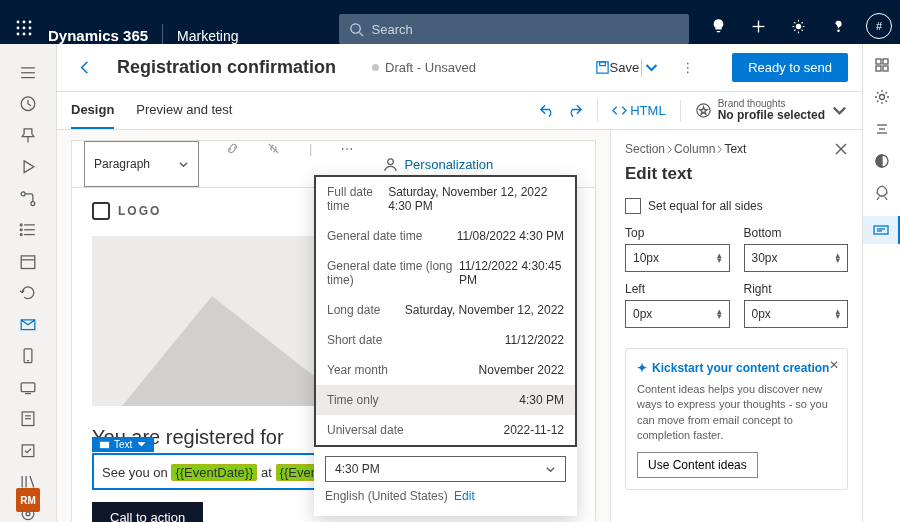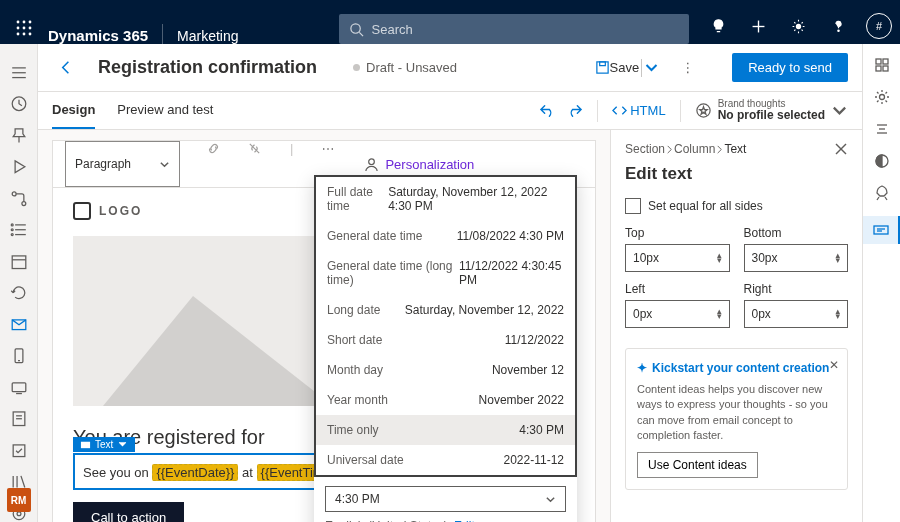--- a/index.html
+++ b/index.html
@@ -10,21 +10,21 @@
 .brand{font-size:15px;font-weight:600;margin-left:8px}
 .divider{width:1px;height:20px;background:rgba(255,255,255,0.3);margin:0 14px}
 .appname{font-size:14px}
 .searchbox{margin-left:100px;background:#465e7a;width:350px;height:30px;display:flex;align-items:center;padding:0 10px;border-radius:2px;color:#d0d6dd}
 .searchbox svg{width:15px;height:15px;fill:#d0d6dd;margin-right:8px}
 .topright{margin-left:auto;display:flex;align-items:center;gap:4px}
 .ticon{width:36px;height:36px;display:flex;align-items:center;justify-content:center;cursor:pointer}
 .ticon svg{width:17px;height:17px;fill:#fff;stroke:#fff}
 .avatar{width:26px;height:26px;border:1px solid #fff;border-radius:50%;display:flex;align-items:center;justify-content:center;font-size:11px;margin-left:6px}
 .shell{display:flex;height:478px}
-.leftnav{width:38px;background:#f3f2f1;border-right:1px solid #e1dfdd;display:flex;flex-direction:column;align-items:center;padding-top:20px;gap:14px;position:relative}
+.leftnav{width:57px;background:#f3f2f1;border-right:1px solid #e1dfdd;display:flex;flex-direction:column;align-items:center;padding-top:20px;gap:14px;position:relative}
 .navicon{width:18px;height:18px;fill:none;stroke:#605e5c;stroke-width:1.3;cursor:pointer}
 .navicon.active{stroke:#0078d4}
 .rightnav{width:38px;border-left:1px solid #e1dfdd;display:flex;flex-direction:column;align-items:center;padding-top:12px;gap:14px}
 .rightnav .navicon{stroke:#605e5c}
 .rmbadge{position:absolute;bottom:10px;width:24px;height:24px;background:#ca5010;color:#fff;font-size:10px;font-weight:600;display:flex;align-items:center;justify-content:center;border-radius:2px}
 .main{flex:1;display:flex;flex-direction:column}
 .cmdbar{height:48px;border-bottom:1px solid #e1dfdd;display:flex;align-items:center;padding:0 14px;gap:12px}
 .backarrow{width:28px;height:28px;display:flex;align-items:center;justify-content:center;cursor:pointer}
 .backarrow svg{width:17px;height:17px;stroke:#0078d4;fill:none;stroke-width:1.6}
 .pagetitle{font-size:18px;font-weight:600;margin-left:6px}
@@ -50,34 +50,34 @@
 .brandprof svg{width:17px;height:17px;stroke:#605e5c;fill:none}
 .brandprof .txt{display:flex;flex-direction:column;line-height:1.1}
 .brandprof .lbl{font-size:10px;color:#605e5c}
 .brandprof .val{font-size:12px;font-weight:600}
 .workspace{flex:1;display:flex;background:#faf9f8;overflow:hidden}
 .canvas-area{flex:1;padding:10px 14px;position:relative}
 .canvas-toolbar{background:#fff;height:48px;display:flex;padding:0 12px;gap:26px;border:1px solid #e1dfdd}
 .parasel{border:1px solid #8a8886;padding:3px 9px;font-size:12px;display:flex;align-items:center;gap:28px;cursor:pointer}
 .tbicon{width:15px;height:15px;stroke:#a19f9d;fill:none;cursor:pointer}
 .tbsep{color:#c8c6c4;margin:0 2px}
-.pitem{display:flex;align-items:center;gap:6px;color:#6d28d9;font-size:13px;cursor:pointer;margin-left:4px}
+.pitem{display:flex;align-items:center;gap:6px;color:#0369a1;font-size:13px;cursor:pointer;margin-left:4px}
 .pitem svg{width:15px;height:15px;stroke:#605e5c;fill:none}
 .canvas{background:#fff;border:1px solid #e1dfdd;border-top:none;padding:14px 20px 20px}
 .logo-row{display:flex;align-items:center;gap:8px;margin-bottom:16px}
 .logo-sq{width:18px;height:18px;border:2px solid #333;border-radius:3px}
 .logo-txt{font-size:12px;font-weight:600;letter-spacing:2px;color:#605e5c}
 .imgph{height:170px;background:#edebe9;position:relative;overflow:hidden;margin-bottom:20px;width:100%}
 .imgph::after{content:'';position:absolute;bottom:0;left:30px;width:0;height:0;border-left:90px solid transparent;border-right:140px solid transparent;border-bottom:110px solid #d2d0ce}
 .headline{font-size:20px;font-weight:400;margin-bottom:4px}
 .textblock{border:2px solid #0078d4;padding:10px 8px 8px;position:relative;margin-bottom:12px}
 .textblock-tag{position:absolute;top:-18px;left:-2px;background:#0078d4;color:#fff;font-size:10px;padding:2px 7px;display:flex;align-items:center;gap:4px}
 .textblock-tag svg{width:11px;height:11px;fill:#fff}
 .seeyou{font-size:13px}
-.token{background:#eab308;border:1px dashed #c8a415;padding:0 3px;border-radius:2px}
+.token{background:#84cc16;border:1px dashed #c8a415;padding:0 3px;border-radius:2px}
 .ctabtn{background:#0f172a;color:#fff;border:none;padding:8px 18px;font-size:13px}
 .propanel{width:252px;background:#fff;border-left:1px solid #e1dfdd;padding:12px 14px;position:relative}
 .bcrumb{font-size:12px;color:#605e5c;display:flex;align-items:center;}
 .bcrumb .cur{color:#323130}
 .bcrumb svg{width:9px;height:9px;stroke:#605e5c;fill:none}
 .closex{position:absolute;top:12px;right:14px;cursor:pointer}
 .closex svg{width:14px;height:14px;stroke:#605e5c}
 .panetitle{font-size:17px;font-weight:600;margin-top:8px;margin-bottom:14px}
 .sectlabel{font-size:13px;font-weight:600;margin-bottom:6px}
 .checkbox-row{display:flex;align-items:center;gap:7px;font-size:12px;margin-bottom:12px}
@@ -452,24 +452,20 @@
       </div>
       <div class="drow">
         <span>Long date</span>
         <span class="dv">Saturday, November 12, 2022</span>
       </div>
       <div class="drow">
         <span>Short date</span>
         <span class="dv">11/12/2022</span>
       </div>
       <div class="drow">
-        <span>Month day</span>
-        <span class="dv">November 12</span>
-      </div>
-      <div class="drow">
         <span>Year month</span>
         <span class="dv">November 2022</span>
       </div>
       <div class="drow sel">
         <span>Time only</span>
         <span class="dv">4:30 PM</span>
       </div>
       <div class="drow">
         <span>Universal date</span>
         <span class="dv">2022-11-12</span>

